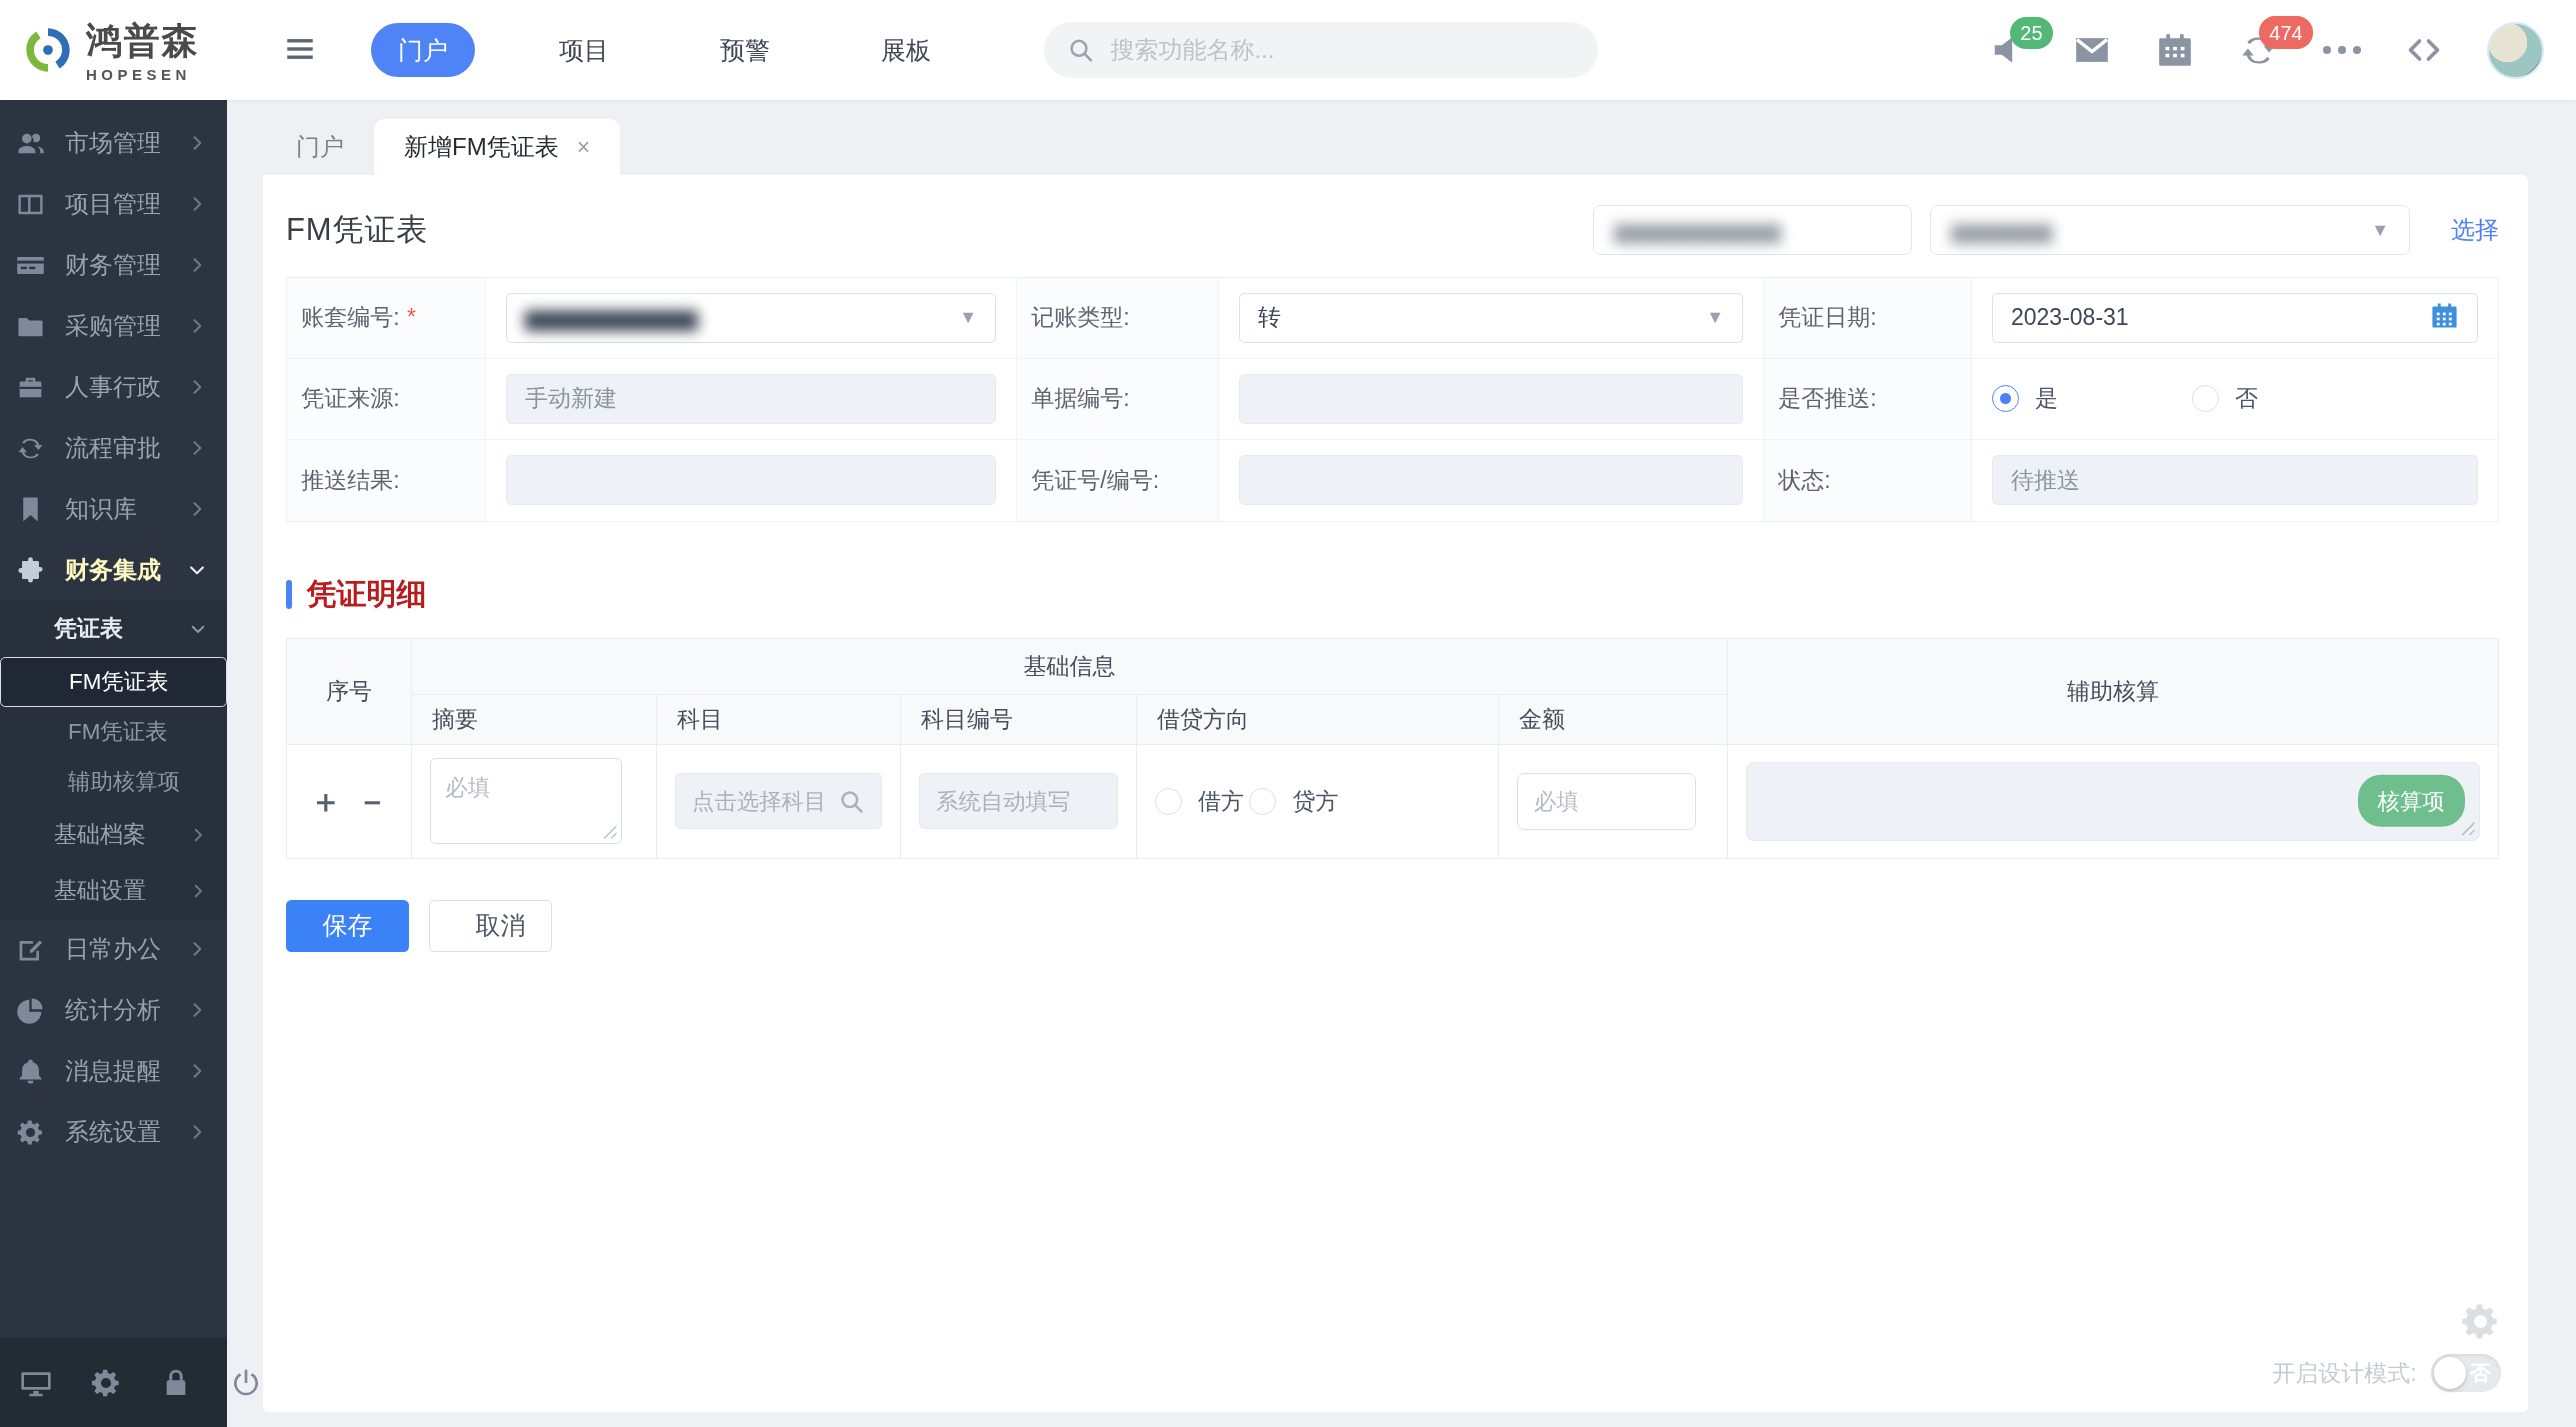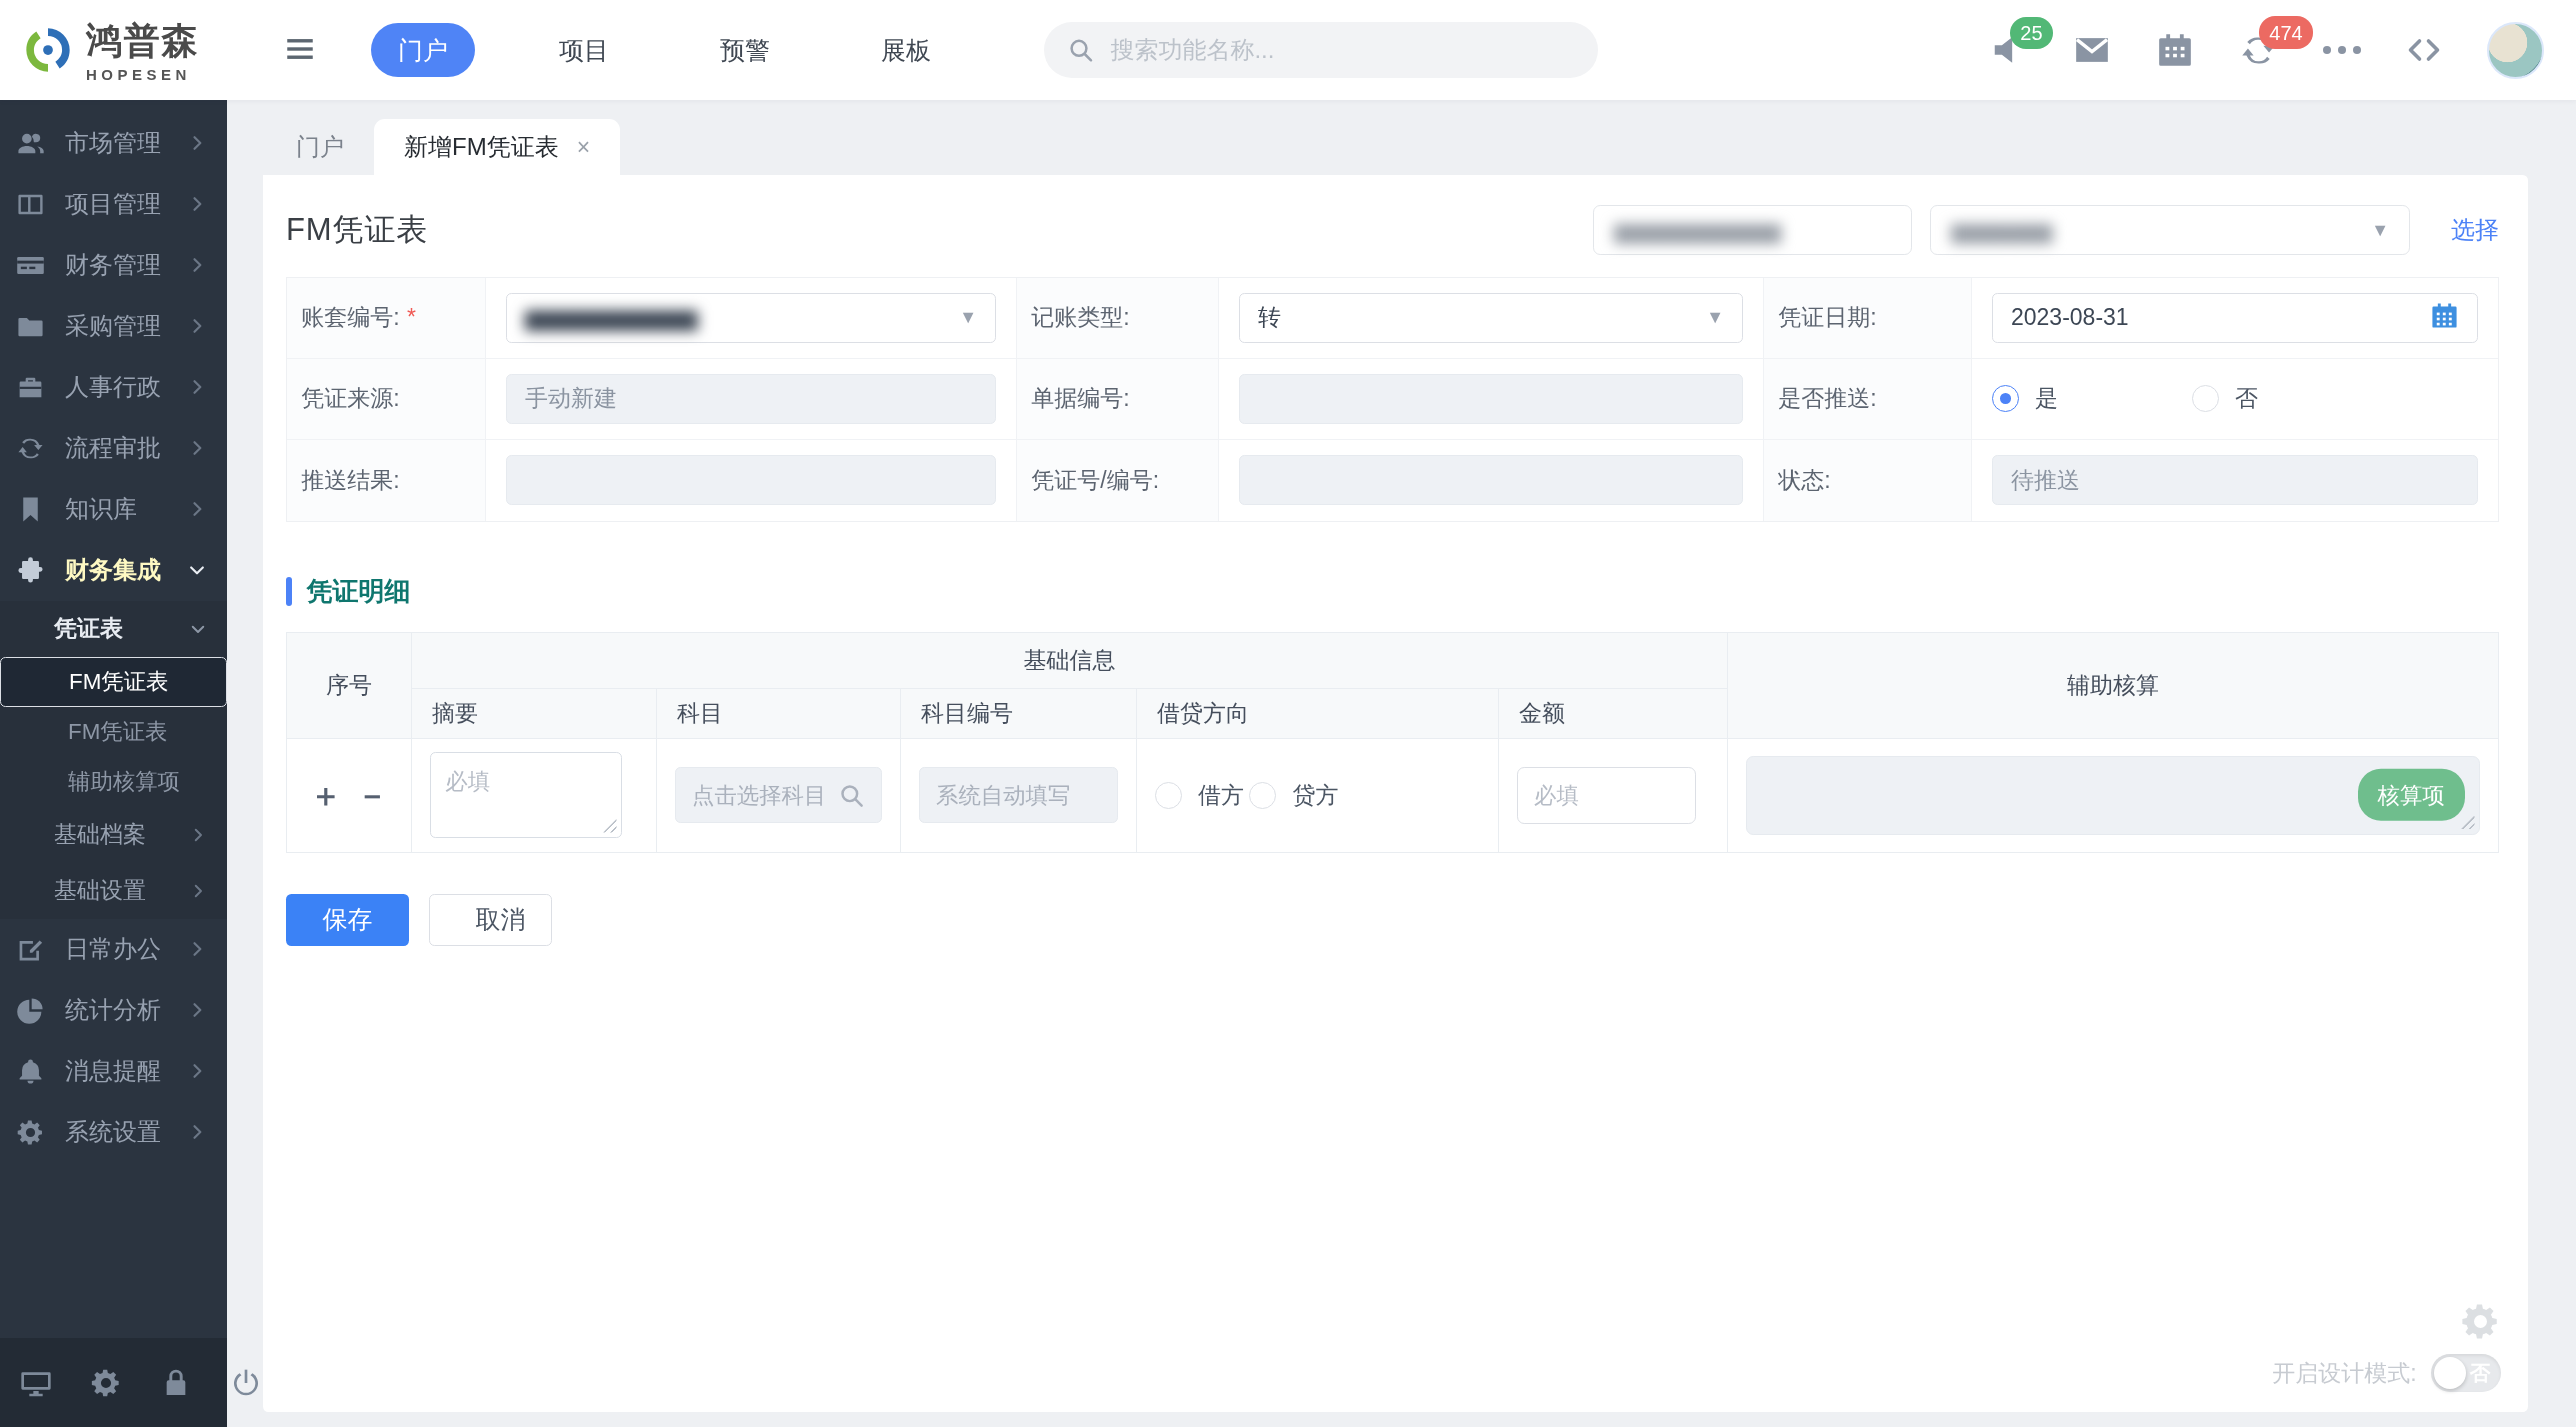--- a/index.html
+++ b/index.html
@@ -93,21 +93,21 @@
   .radio-row { display:flex; gap:134px; }
   .ropt { display:flex; align-items:center; gap:16px; font-size:23px; color:#4b5563; cursor:pointer; }
   .rdot { width:27px; height:27px; border-radius:50%; border:1.8px solid #dcdfe5; background:#fff;
     display:flex; align-items:center; justify-content:center; }
   .rdot.on { border-color:#4c82f7; }
   .rdot.on i { width:10.7px; height:10.7px; border-radius:50%; background:#4c82f7; }
 
   
   .sec { margin-top:52px; display:flex; align-items:center; gap:14.3px; }
   .bluebar { width:6.3px; height:29px; border-radius:3.6px; background:#4c82f7; }
-  .sec-t { font-size:26px; font-weight:700; color:#0f766e; }
+  .sec-t { font-size:30px; font-weight:700; color:#b91c1c; }
 
   
   .dgrid { margin-top:23px; display:grid; border:0.9px solid #e9edf1;
     grid-template-columns:125px 245px 244px 236px 362px 229px 1fr;
     grid-template-rows:56px 50px 113px; }
   .th { background:#f7f9fa; border-right:0.9px solid #e9edf1; border-bottom:0.9px solid #e9edf1;
     font-size:23px; color:#454e5c; display:flex; align-items:center; padding-left:20px; }
   .th.ctr { justify-content:center; padding-left:0; }
   .th.span2 { grid-row:1/3; }
   .th.grp { grid-column:2/7; }

